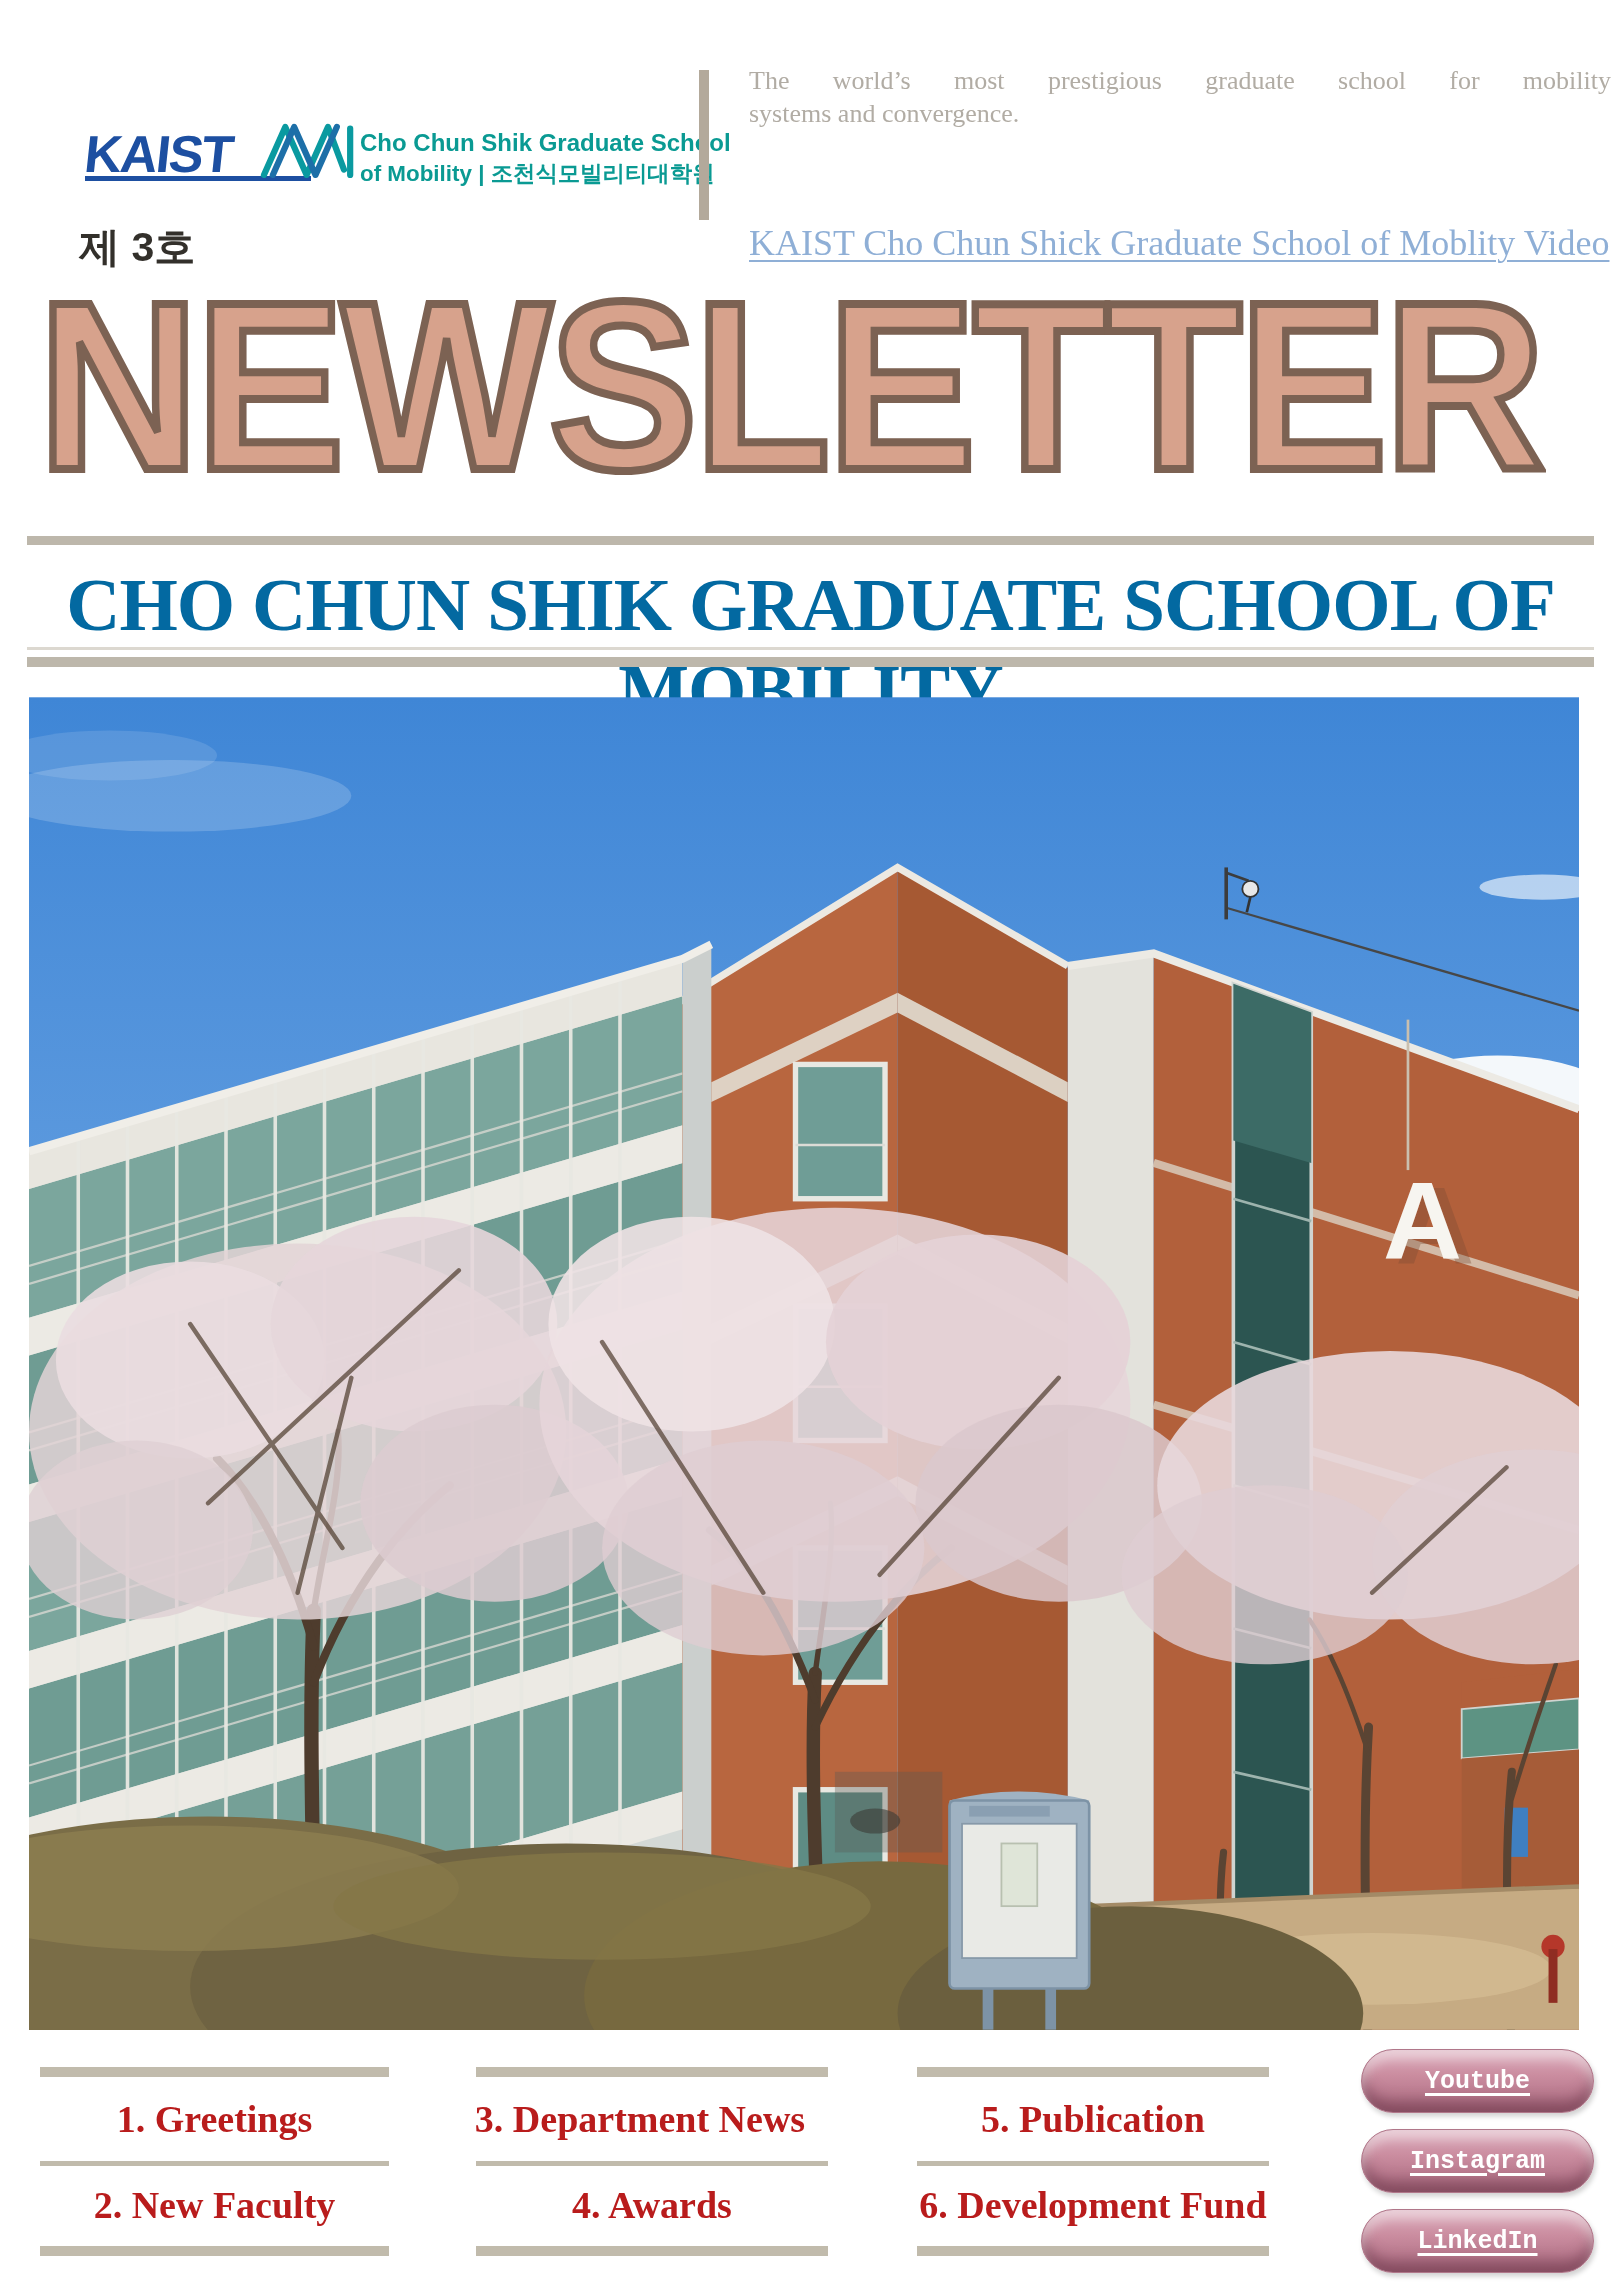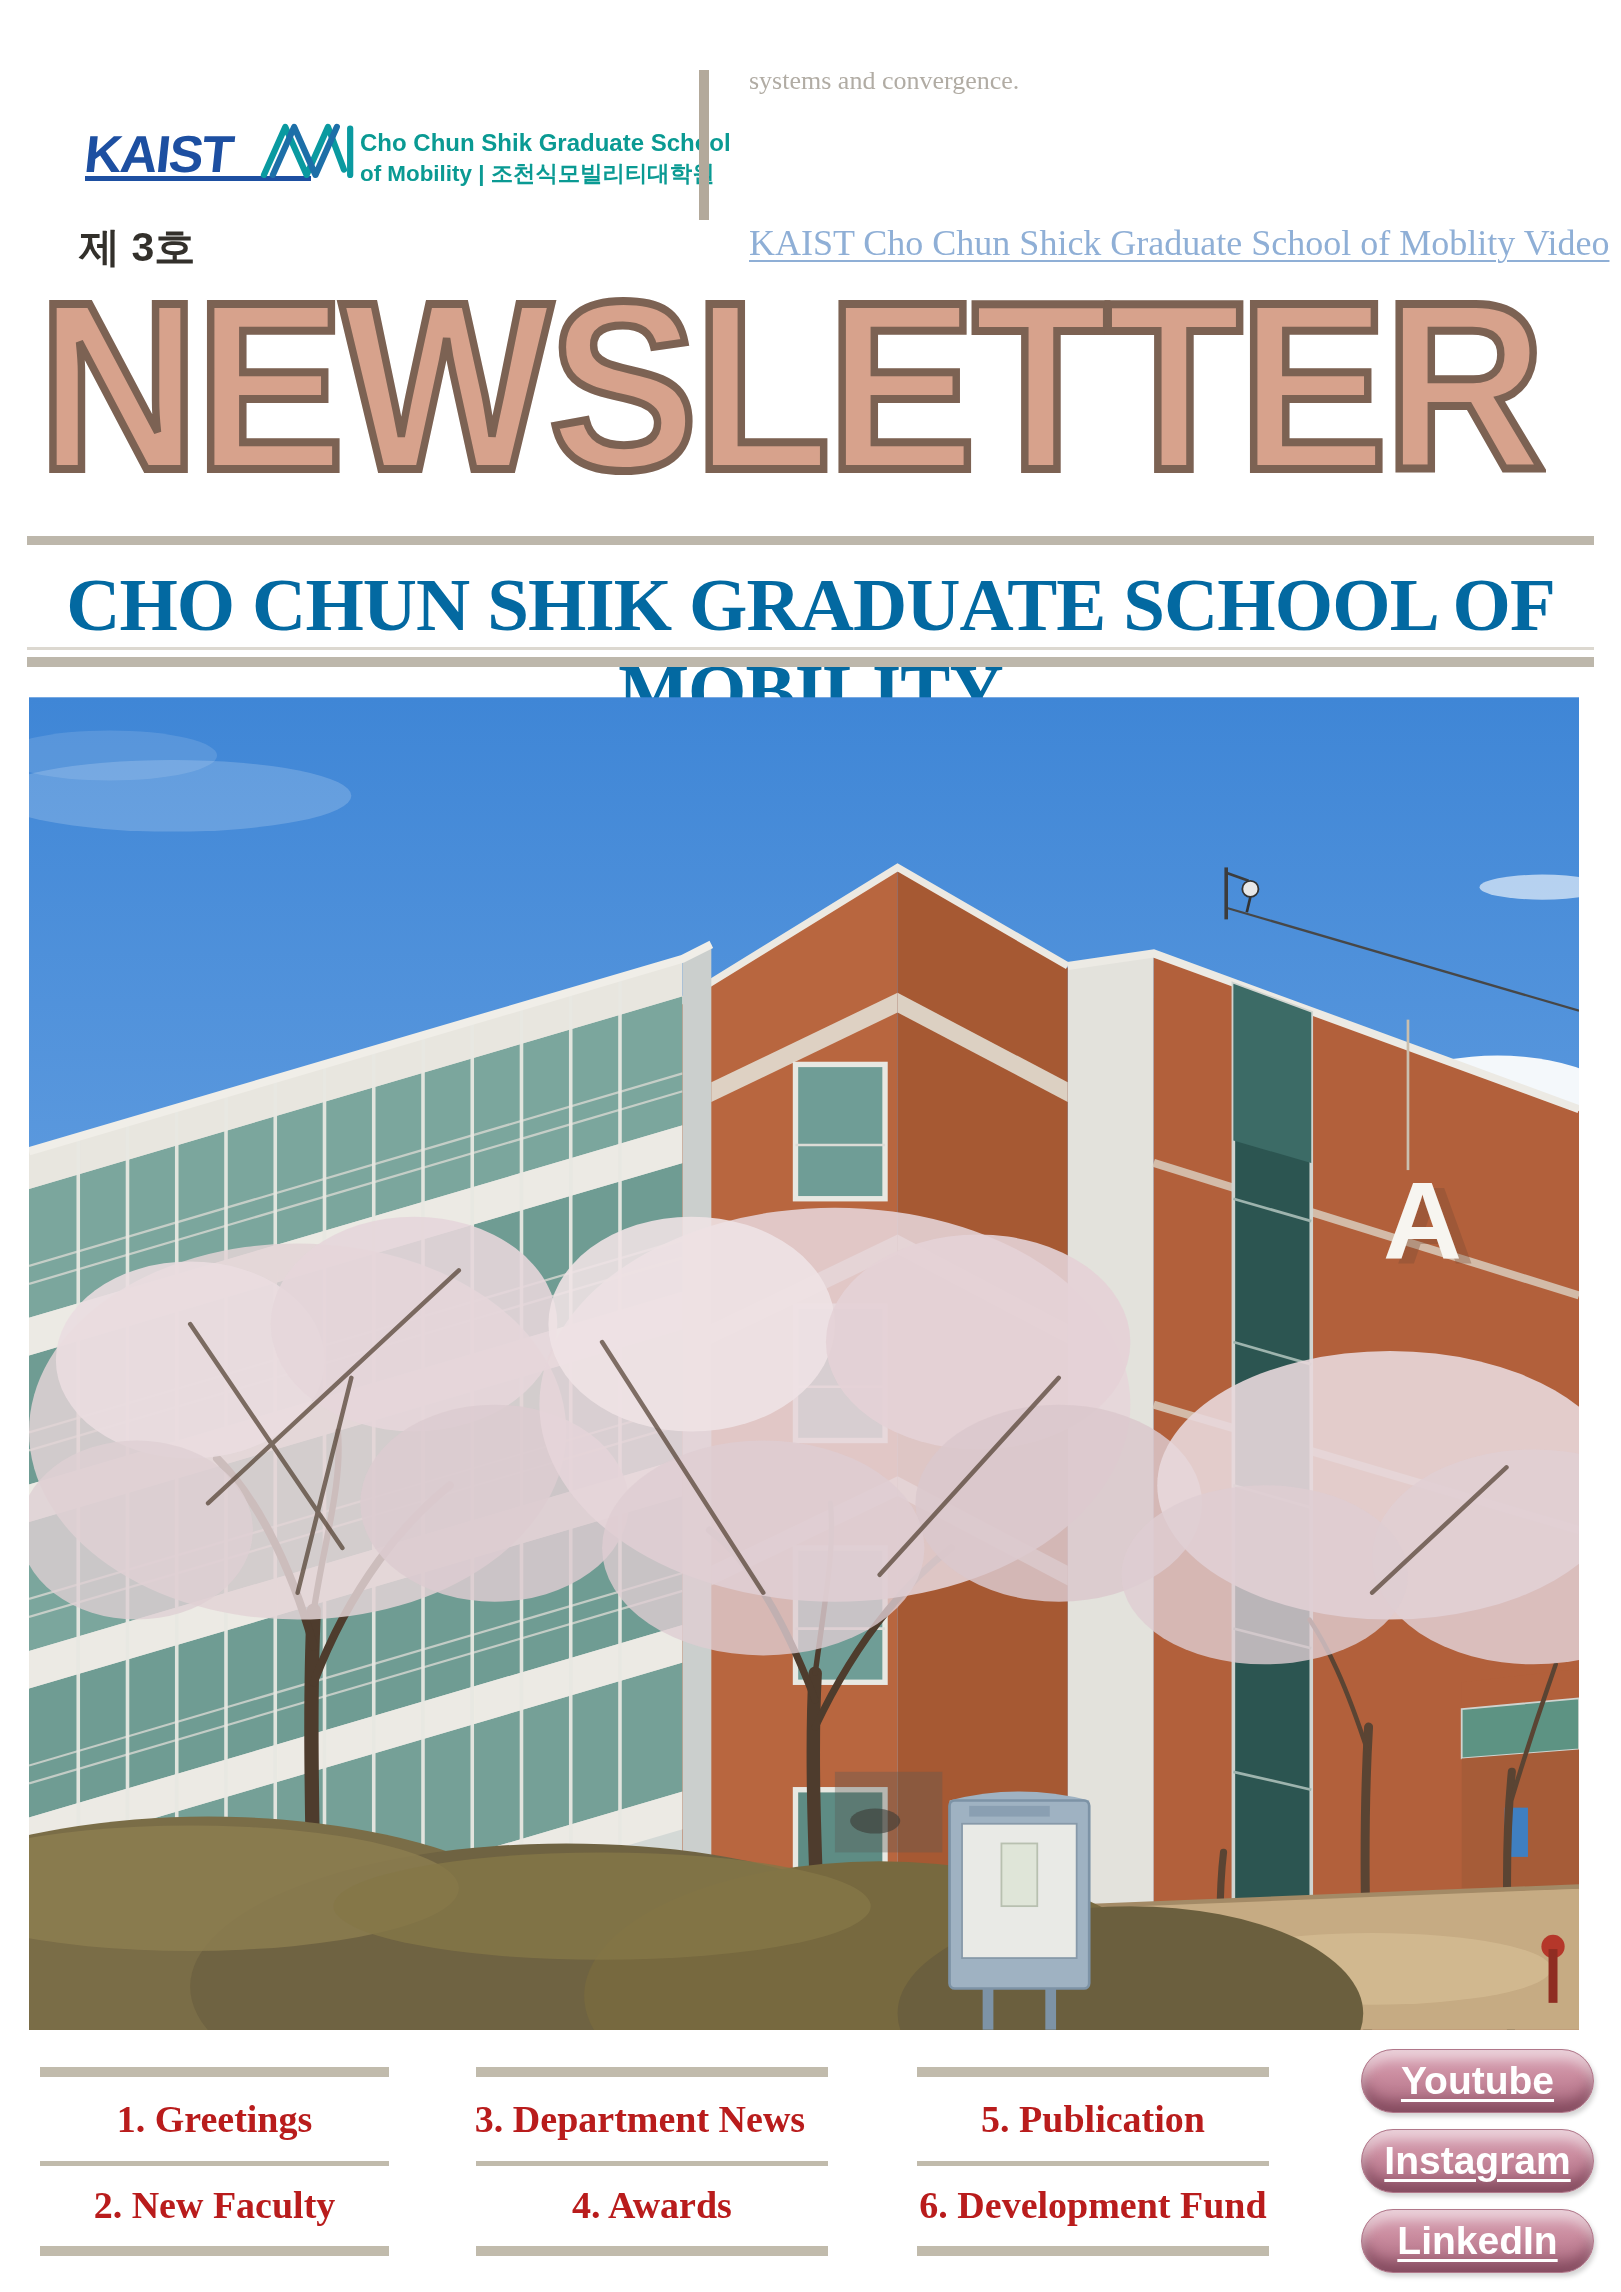--- a/index.html
+++ b/index.html
@@ -45,41 +45,42 @@
              color:#b91c1c;text-align:center;}
 
   
   .social-btn{left:1361px;width:233px;height:64px;border-radius:34px;
       background:linear-gradient(180deg,#dcadbd 0%,#cb8da0 40%,#bd7e92 65%,#a86a7e 100%);
       border:1.8px solid #b0778a;box-sizing:border-box;
       box-shadow:inset 0 9px 10.7px rgba(255,255,255,.45),
                  inset 0 -10.7px 12.5px rgba(100,45,65,.5),
                  1.8px 3.6px 5.4px rgba(0,0,0,.18);
       display:flex;align-items:center;justify-content:center;cursor:pointer;}
-  .social-btn span{font-family:Liberation Sans, sans-serif;font-size:39px;font-weight:700;
+  .social-btn span{font-family:Liberation Mono, monospace;font-size:25px;font-weight:700;
       color:#ffffff;text-decoration:underline;text-decoration-thickness:2.7px;
       text-underline-offset:5.4px;}
 </style>
 </head>
 <body>
 
 <div class="abs kaist-word">KAIST</div>
 <div class="abs kaist-underline"></div>
 <div class="abs kaist-m">
   <svg width="99" height="64" viewBox="0 0 110 72">
     <polyline points="6,64 30,10 54,64 78,10 96,58" fill="none" stroke="#0a9aa0" stroke-width="7" stroke-linecap="round" stroke-linejoin="round"></polyline>
     <polyline points="16,64 40,10 64,64 88,10" fill="none" stroke="#1d6fa8" stroke-width="7" stroke-linecap="round" stroke-linejoin="round"></polyline>
     <line x1="103" y1="12" x2="103" y2="64" stroke="#0a9aa0" stroke-width="7" stroke-linecap="round"></line>
   </svg>
 </div>
 <div class="abs logo-text1">Cho Chun Shik Graduate School</div>
 <div class="abs logo-text2">of Mobility | 조천식모빌리티대학원</div>
 
 <div class="abs vbar"></div>
 <div class="abs tagline">
+  <div class="jl">The world’s most prestigious graduate school for mobility</div>
   <div>systems and convergence.</div>
 </div>
 <a class="abs video-link">KAIST Cho Chun Shick Graduate School of Moblity Video</a>
 
 <div class="abs issue">제 3호</div>
 <div class="abs big-title">NEWSLETTER</div>
 
 <div class="abs hline1"></div>
 <div class="abs section-heading">CHO CHUN SHIK GRADUATE SCHOOL OF MOBILITY</div>
 <div class="abs hline2a"></div>

